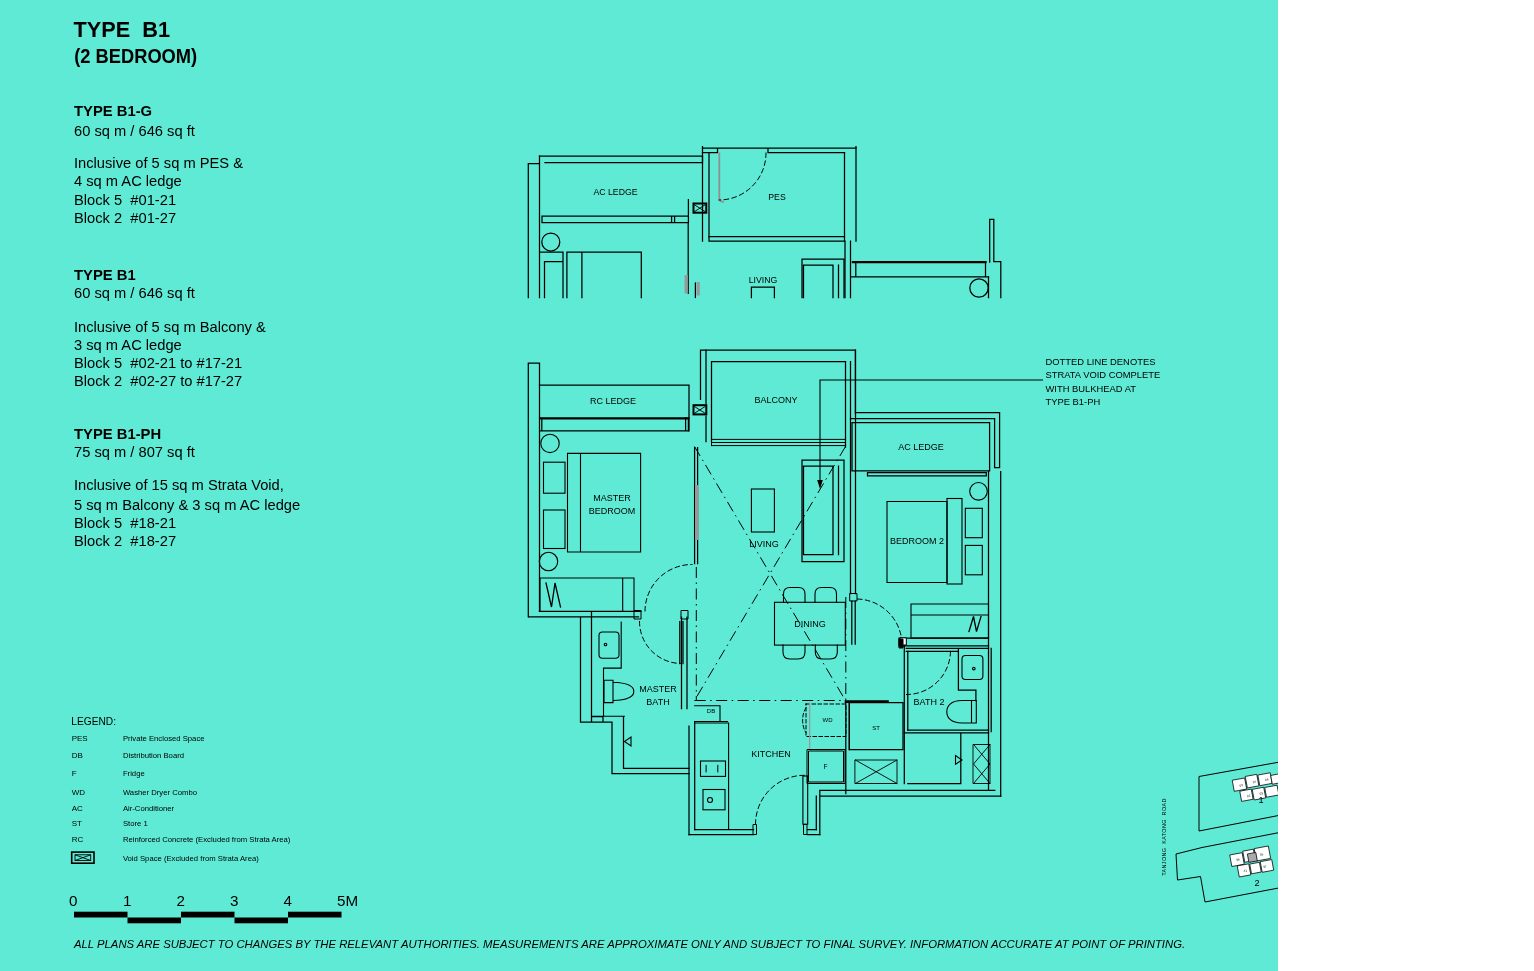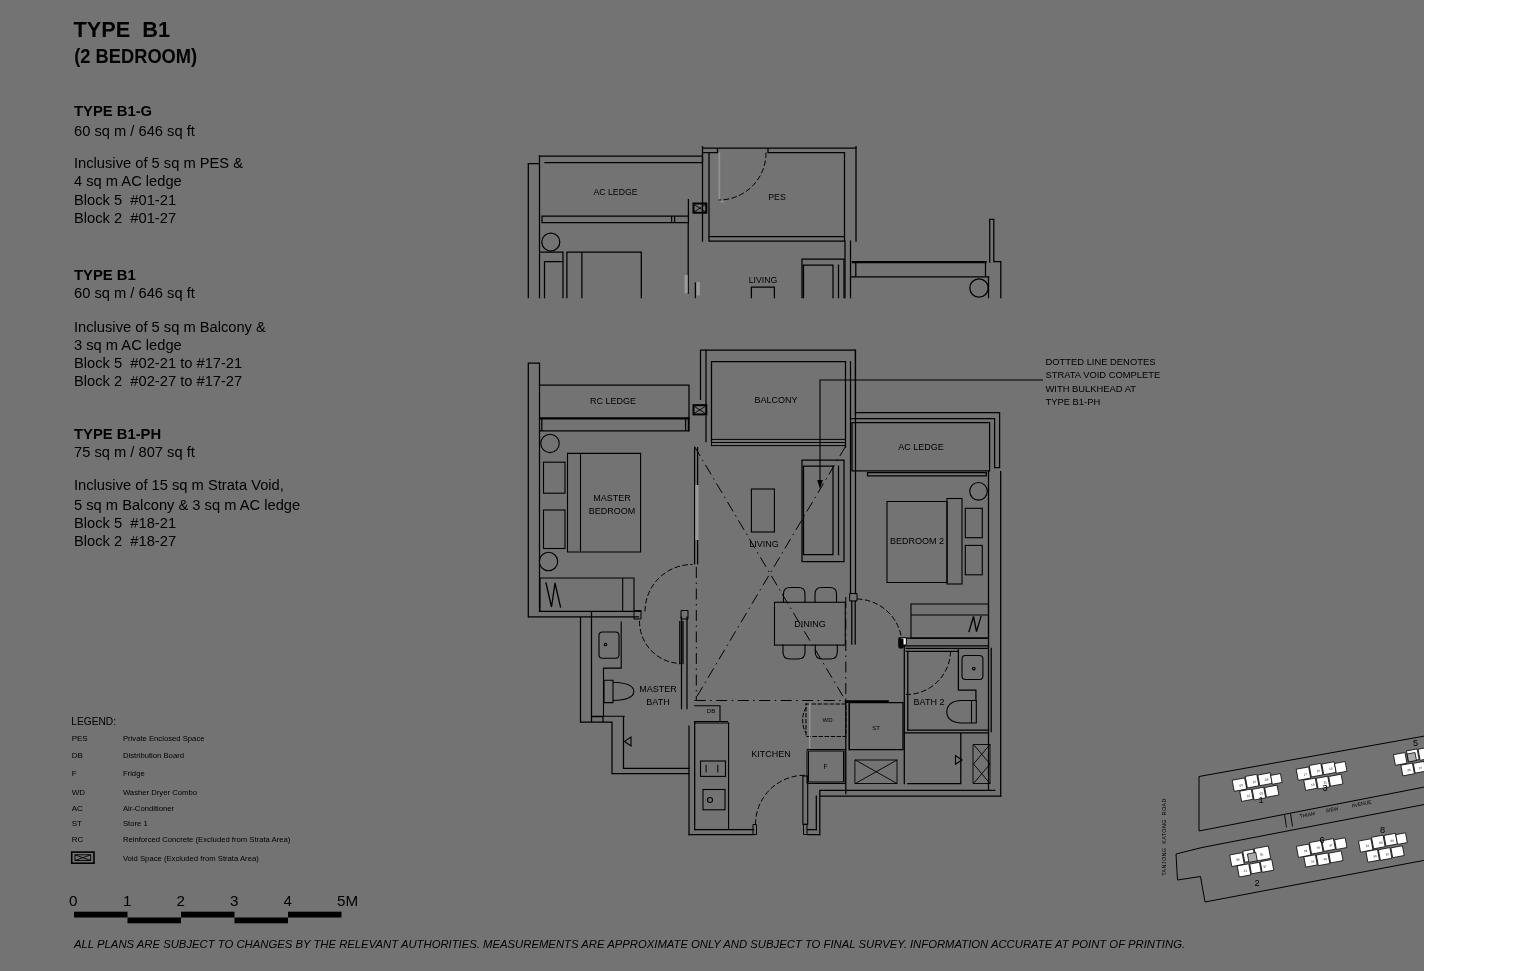--- a/index.html
+++ b/index.html
@@ -1,17 +1,17 @@
 <!DOCTYPE html>
 <html><head>
 <meta charset="utf-8">
 <style>
 html,body{margin:0;padding:0;background:#fff;}
 *{font-family:"Liberation Sans",sans-serif;}
-#page{position:relative;width:1424px;height:971px;background:#737373;overflow:hidden;}
+#page{position:relative;width:1278px;height:971px;background:#5eead4;overflow:hidden;}
 svg text{fill:#000;}
 </style>
 </head>
 <body>
 <div id="page">
 <svg width="1534" height="971" viewBox="0 0 1534 971" xmlns="http://www.w3.org/2000/svg">
 
 <g>
 <text x="73.5" y="36.5" font-size="22.5" font-weight="bold" textLength="96.5" lengthAdjust="spacingAndGlyphs">TYPE&nbsp; B1</text>
 <text x="74.2" y="62.5" font-size="21" font-weight="bold" textLength="123" lengthAdjust="spacingAndGlyphs">(2 BEDROOM)</text>

